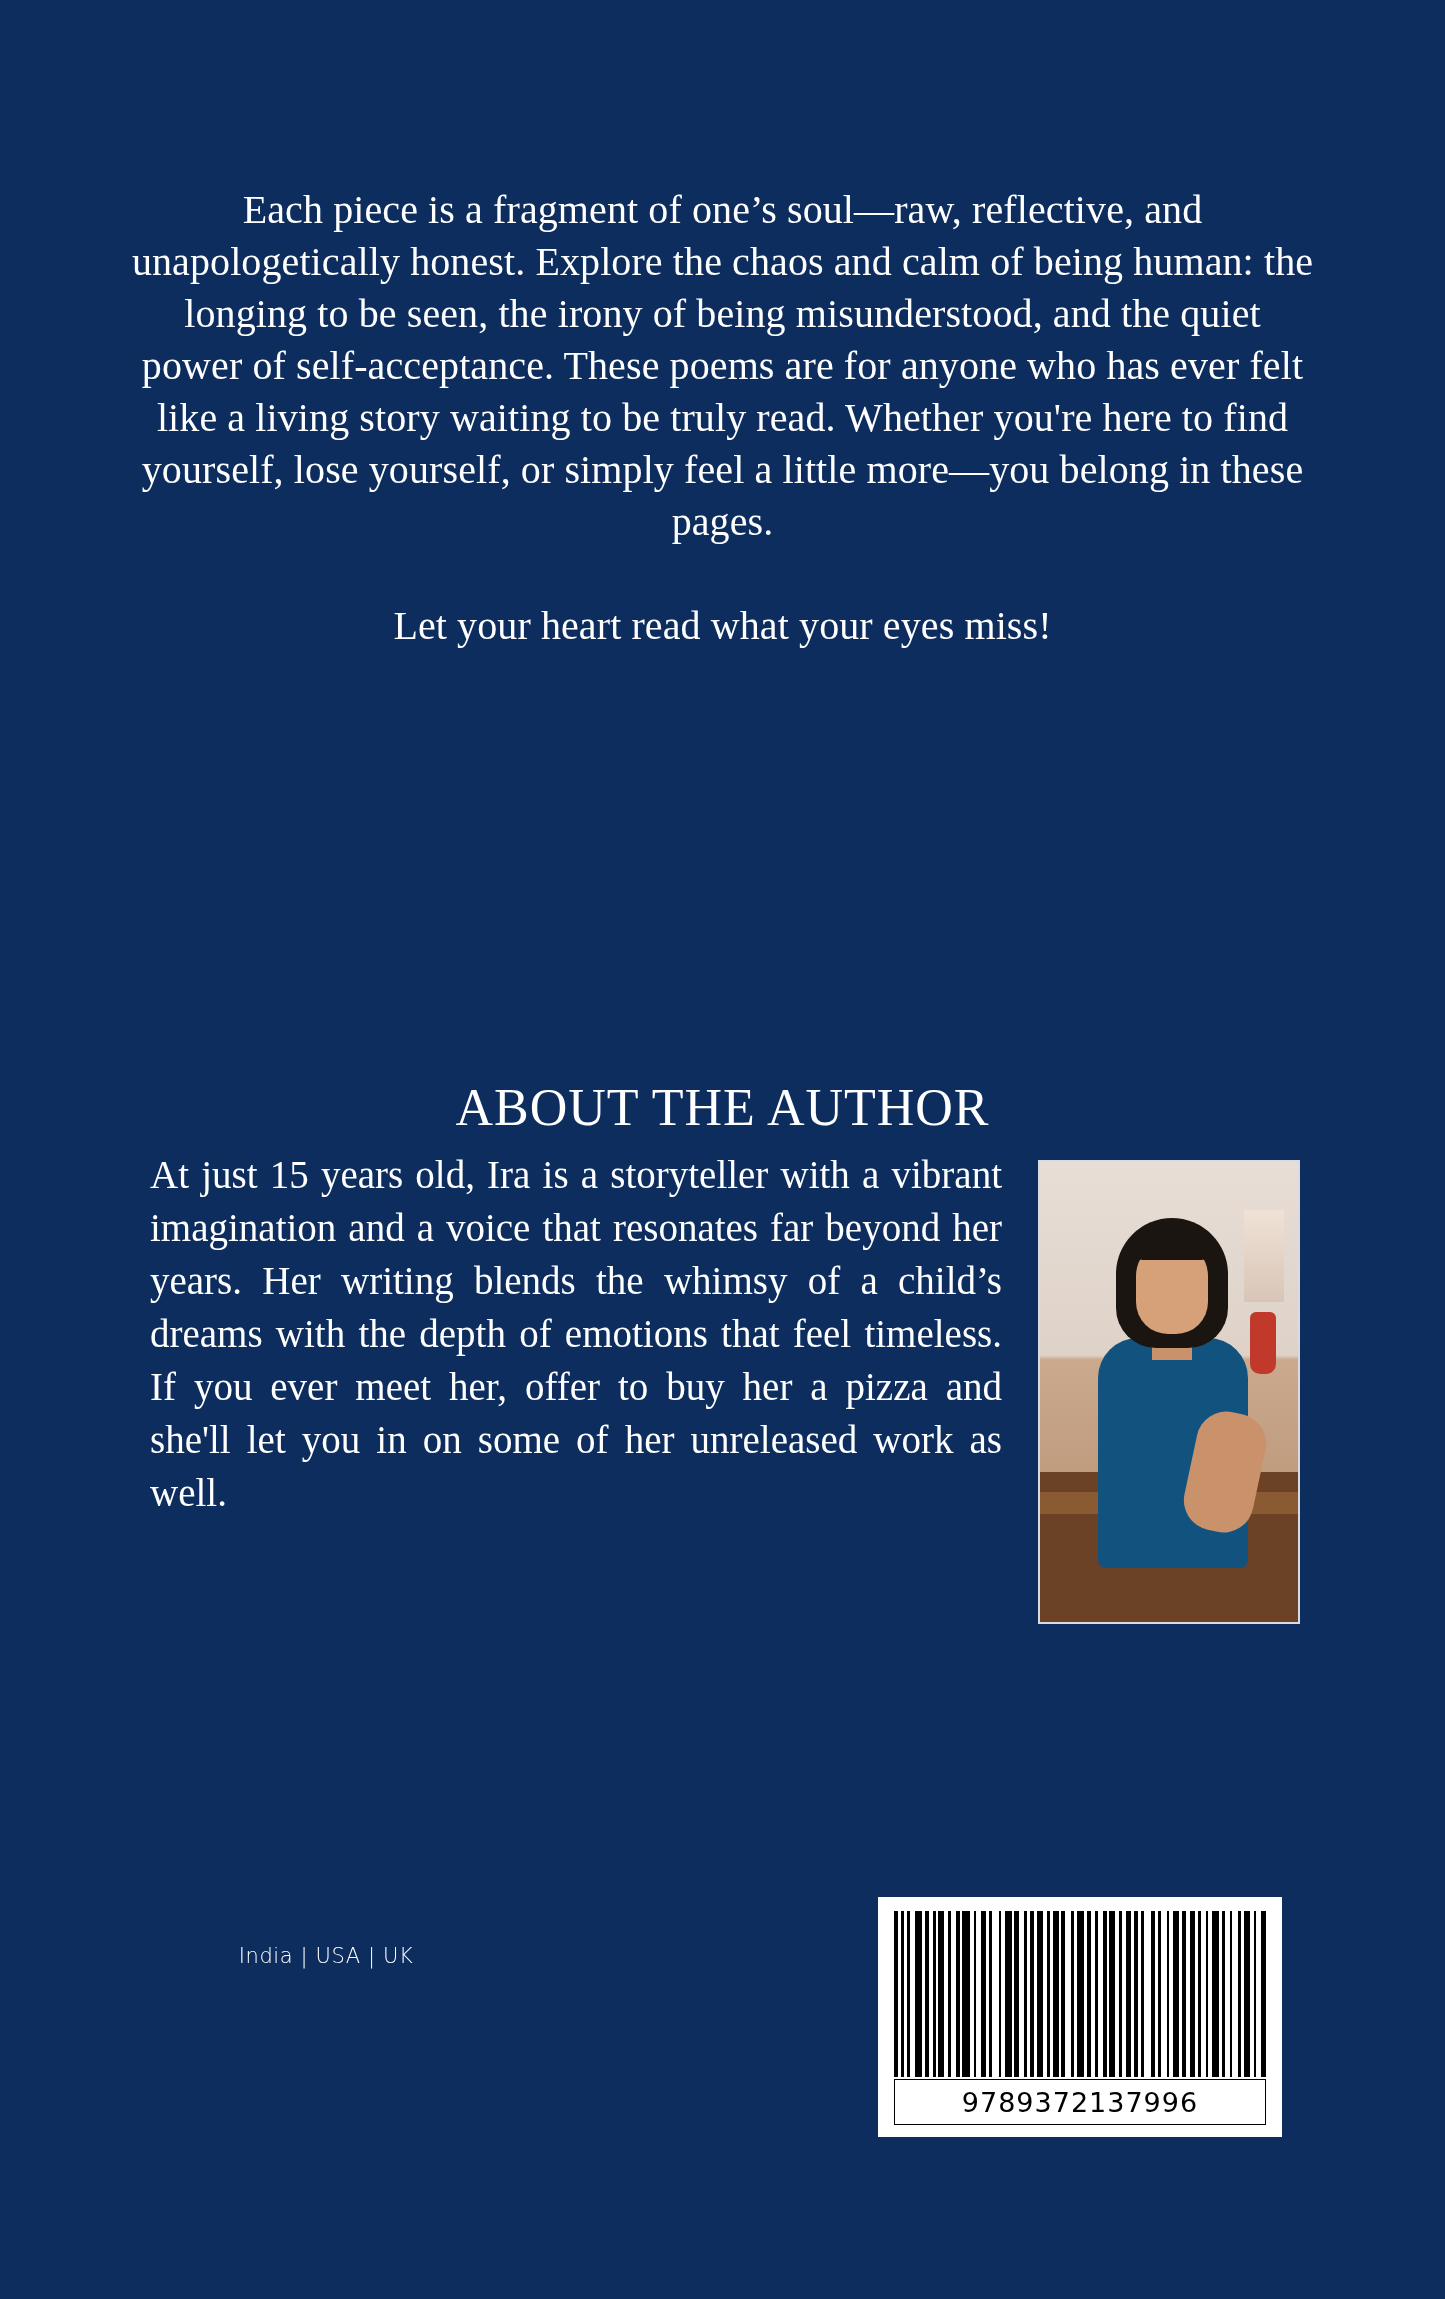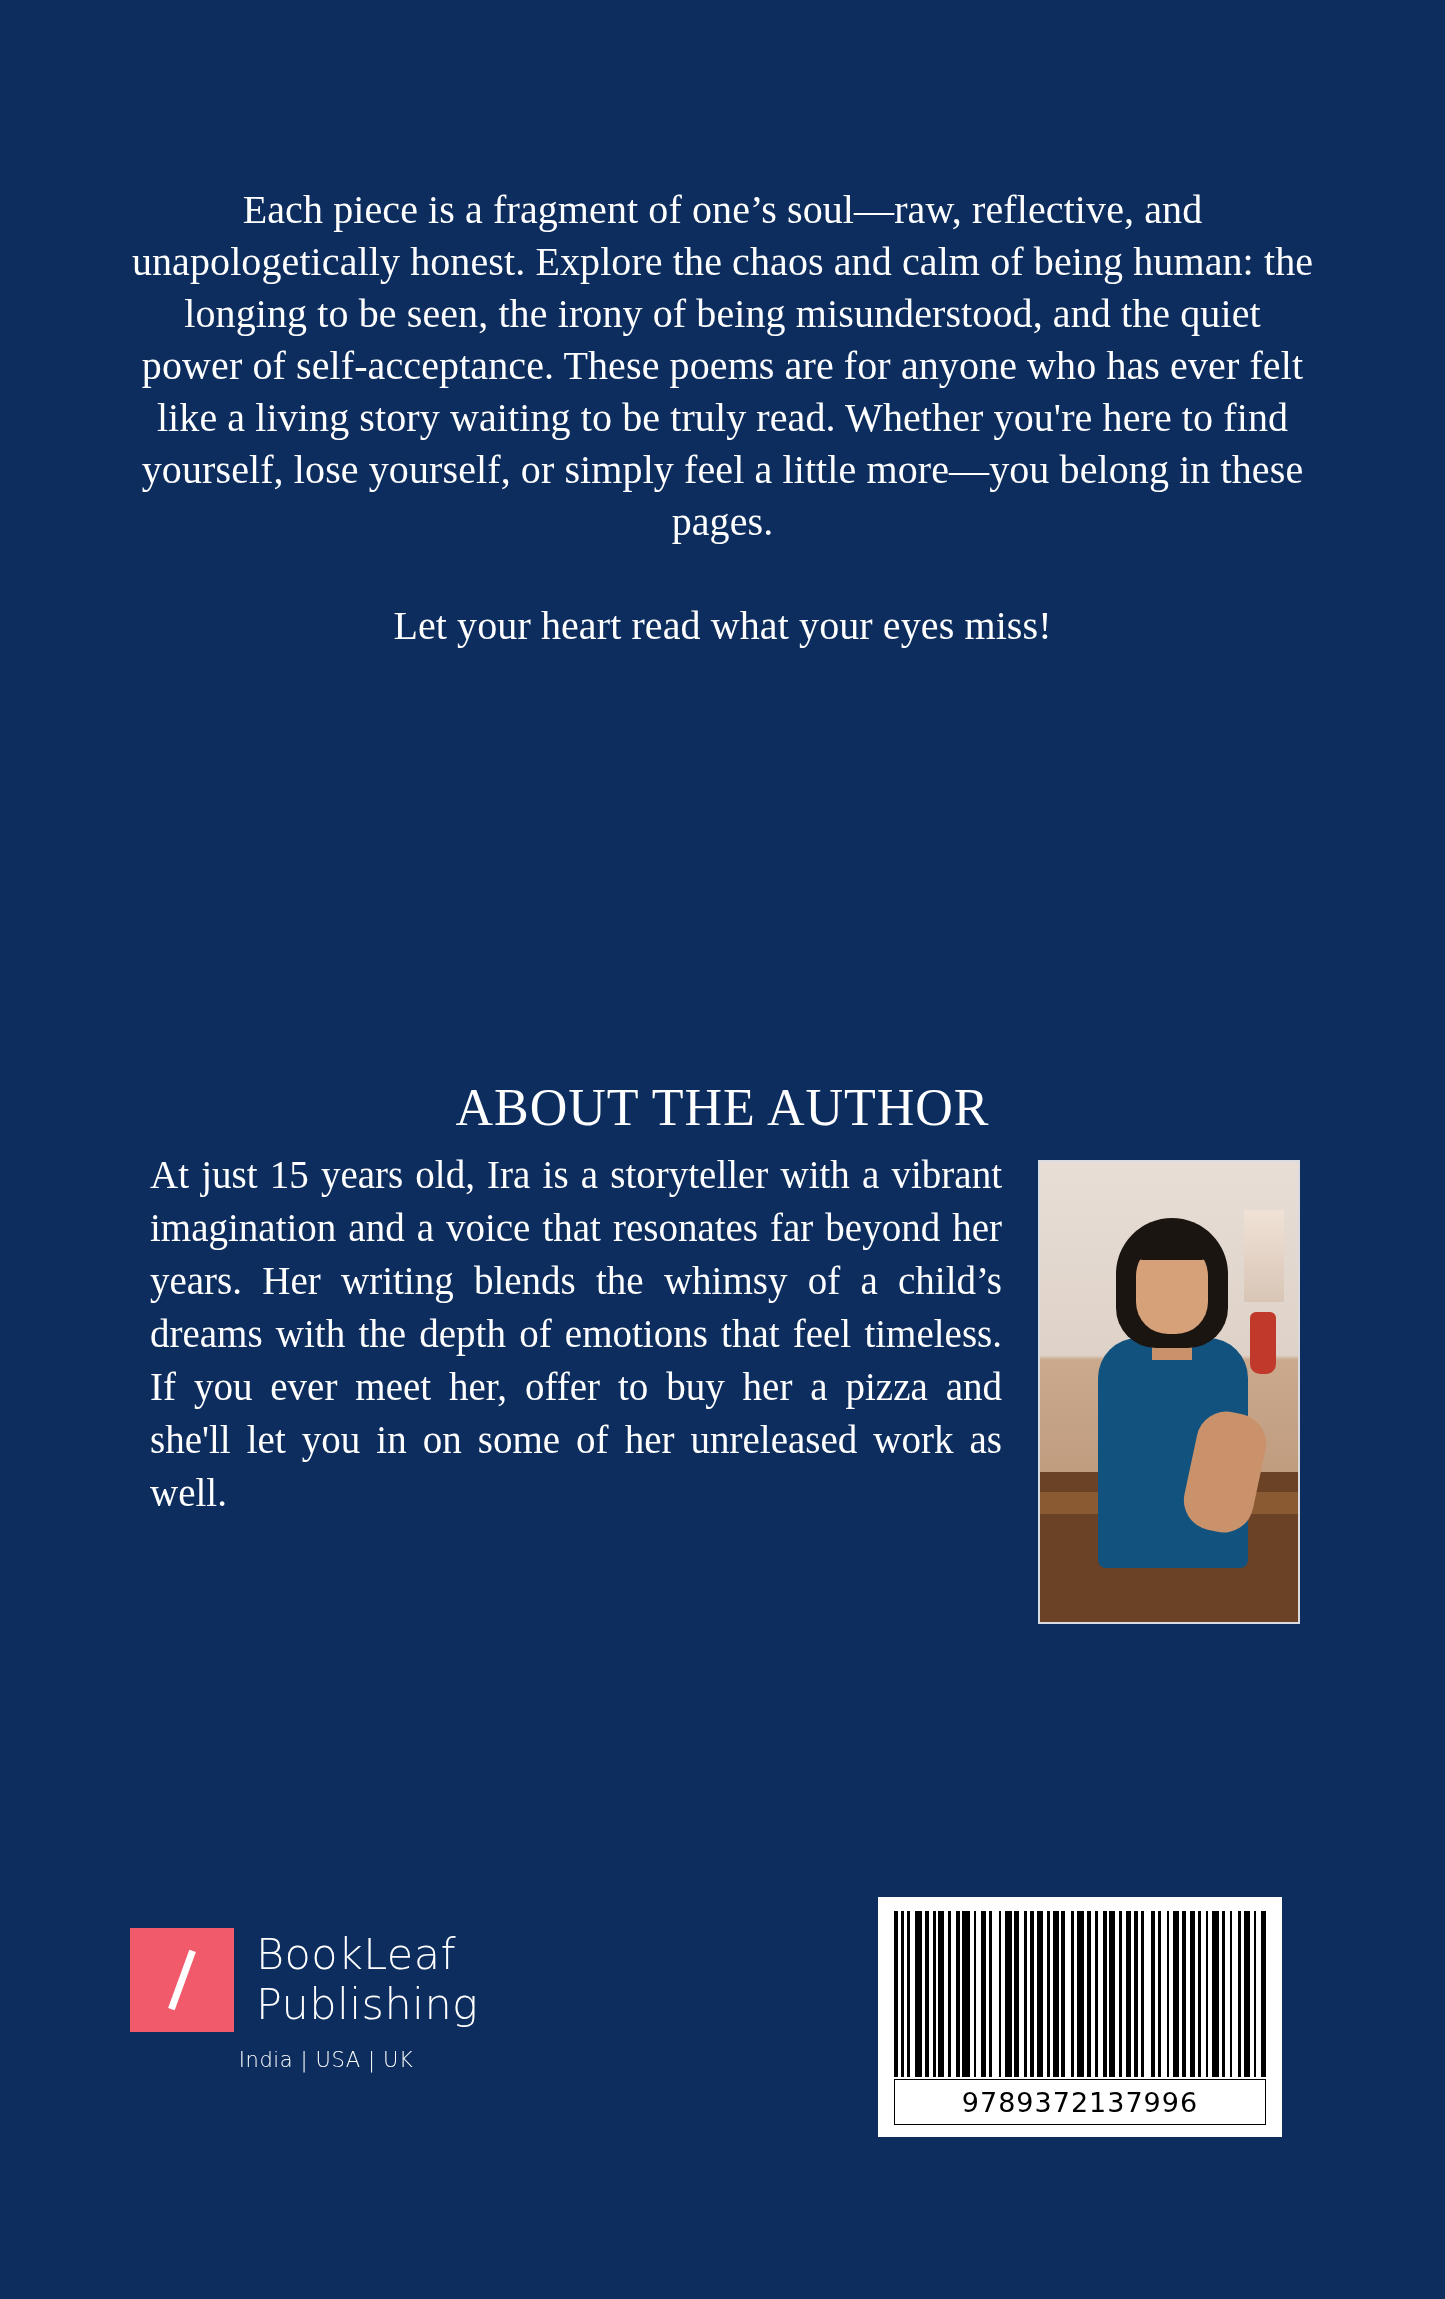--- a/index.html
+++ b/index.html
@@ -244,29 +244,20 @@
       <div class="ph-arm"></div>
       <div class="ph-neck"></div>
       <div class="ph-hair"></div>
       <div class="ph-face"></div>
       <div class="ph-fringe"></div>
     </div>
     <p class="author-text">At just 15 years old, Ira is a storyteller with a vibrant imagination and a voice that resonates far beyond her years. Her writing blends the whimsy of a child’s dreams with the depth of emotions that feel timeless. If you ever meet her, offer to buy her a pizza and she'll let you in on some of her unreleased work as well.</p>
   </div>
 
   <div class="logo-block">
-    <div class="logo-row">
-      <div class="logo-mark">
-        <div class="slash"></div>
-      </div>
-      <div class="logo-words">
-        <div>BookLeaf</div>
-        <div>Publishing</div>
-      </div>
-    </div>
     <div class="logo-sub">India | USA | UK</div>
   </div>
 
   <div class="barcode">
     <div class="bars">
       <i style="width:5px"></i>
         <i style="width:3px;background:#fff"></i>
         <i style="width:3px"></i>
         <i style="width:4px;background:#fff"></i>
       <i style="width:3px"></i>

